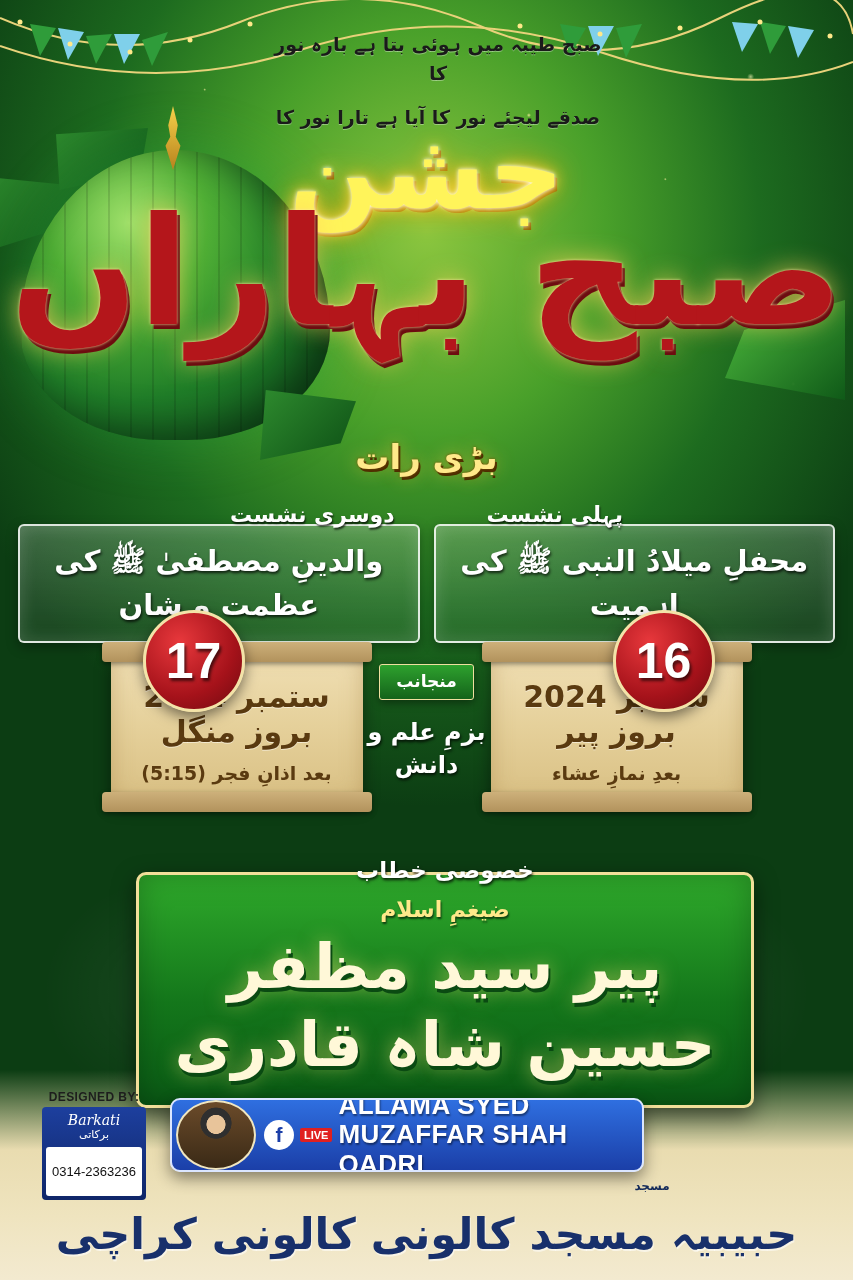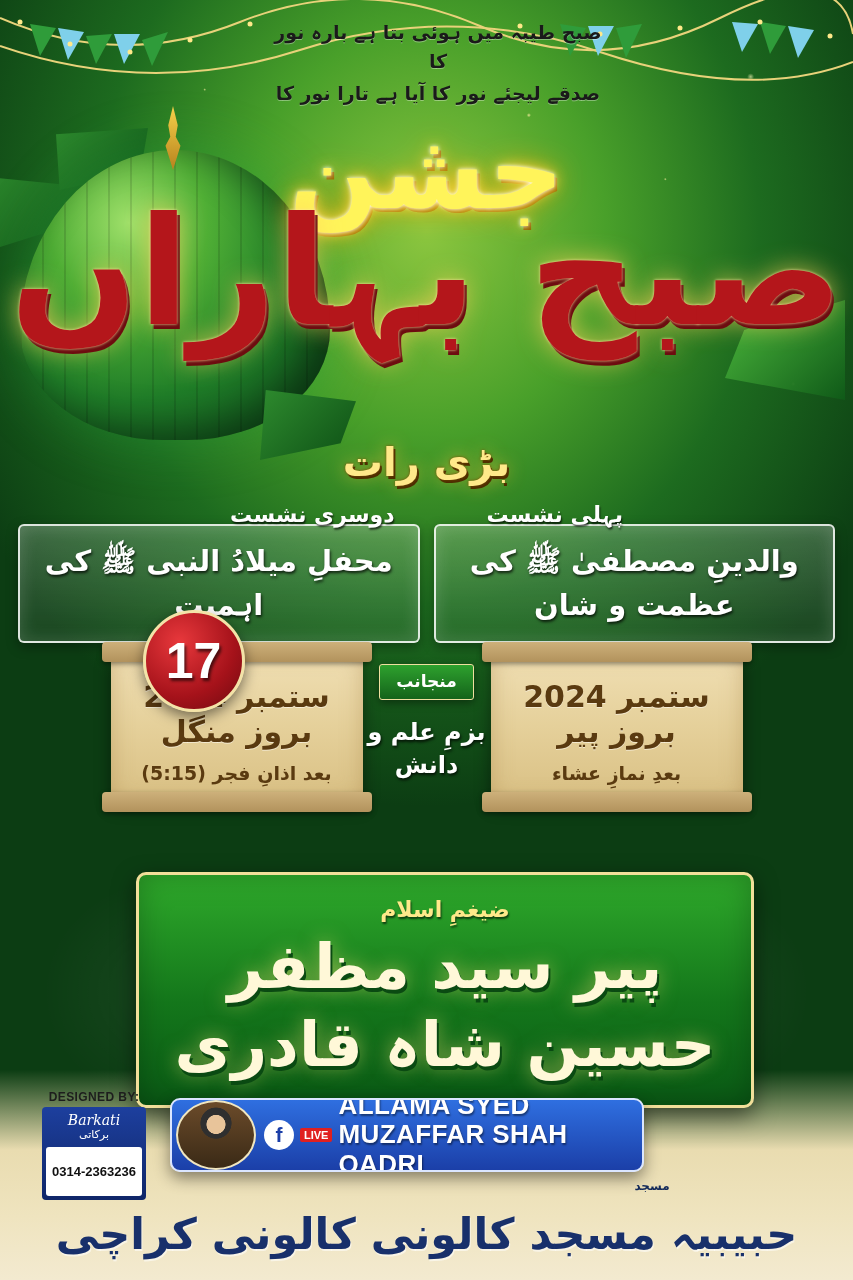--- a/index.html
+++ b/index.html
@@ -127,21 +127,21 @@
     position: absolute;
     right: 250px; top: 14px;
     width: 330px;
     text-align: center;
     color: #1a1a1a;
     font-size: 19px;
     font-weight: bold;
     text-shadow: 0 1px 0 rgba(255,255,255,.35);
     z-index: 6;
   }
-  .couplet div { margin: 4px 0; text-align: center; }
+  .couplet div { margin: 16px 0; text-align: center; }
 
   
   .main-title {
     position: absolute;
     left: 0; right: 0; top: 118px;
     text-align: center;
     z-index: 7;
   }
   .main-title .t1 {
     font-size: 104px;
@@ -159,21 +159,21 @@
     color: #b4161b;
     line-height: .95;
     margin-top: -26px;
     text-shadow:
       0 0 3px #ffe9a0, 3px 5px 0 #6d0c10, 0 0 26px rgba(255,210,90,.75);
   }
   .subtitle-bari {
     position: absolute;
     left: 0; right: 0; top: 432px;
     text-align: center;
-    font-size: 40px;
+    font-size: 34px;
     font-weight: bold;
     color: #ffe98a;
     text-shadow: 0 0 3px #7a4a00, 2px 3px 0 #4d2d00, 0 0 18px rgba(255,200,60,.7);
     z-index: 7;
   }
 
   
   .session-tags {
     position: absolute;
     left: 0; right: 0; top: 498px;
@@ -368,21 +368,21 @@
     font-style: italic;
     font-size: 14px;
     line-height: 1;
   }
   .designed-by .db-brand-ur { font-size: 11px; }
   .designed-by .db-phone {
     margin-top: 3px;
     background: #fff;
     color: #111;
     font-size: 13px;
-    font-weight: bold;
+    font-weight: normal;
     border-radius: 3px;
     padding: 17px 0;
   }
 
   
   .live-strip {
     position: absolute;
     left: 170px; top: 1098px;
     width: 470px; height: 70px;
     display: flex;
@@ -530,53 +530,55 @@
   </div>
 
   <div class="subtitle-bari urdu">بڑی رات</div>
 
   <div class="session-tags">
     <div class="session-tag urdu">دوسری نشست</div>
     <div class="session-tag urdu">پہلی نشست</div>
   </div>
 
   <div class="topics">
+    <div class="topic-banner urdu">والدینِ مصطفیٰ ﷺ کی عظمت و شان</div>
     <div class="topic-banner urdu">محفلِ میلادُ النبی ﷺ کی اہمیت</div>
-    <div class="topic-banner urdu">والدینِ مصطفیٰ ﷺ کی عظمت و شان</div>
   </div>
 
   <div class="dates">
 
     <div class="date-card left">
       <div class="scroll-paper"></div>
       <div class="date-badge">17</div>
       <div class="date-text urdu">
         <div class="dt-main">ستمبر 2024</div>
         <div class="dt-main">بروز منگل</div>
         <div class="dt-sub">بعد اذانِ فجر (5:15)</div>
       </div>
     </div>
 
     <div class="date-card right">
       <div class="scroll-paper"></div>
+      <div class="date-badge">16</div>
       <div class="date-text urdu">
         <div class="dt-main">ستمبر 2024</div>
         <div class="dt-main">بروز پیر</div>
         <div class="dt-sub">بعدِ نمازِ عشاء</div>
       </div>
     </div>
 
   </div>
 
   <div class="mid-ribbon">
     <div class="tag urdu">منجانب</div>
     <div class="mid-text urdu">بزمِ علم و دانش</div>
   </div>
 
   <div class="speaker-panel">
+    <div class="khitab urdu">خصوصی خطاب</div>
     <div class="zeegham urdu">ضیغمِ اسلام</div>
     <div class="sp-name urdu">پیر سید مظفر حسین شاہ قادری</div>
   </div>
 
   <div class="designed-by">
     <div class="db-label">DESIGNED BY:</div>
     <div class="db-card">
       <div class="db-brand">Barkati</div>
       <div class="db-brand-ur urdu">برکاتی</div>
       <div class="db-phone">0314-2363236</div>

